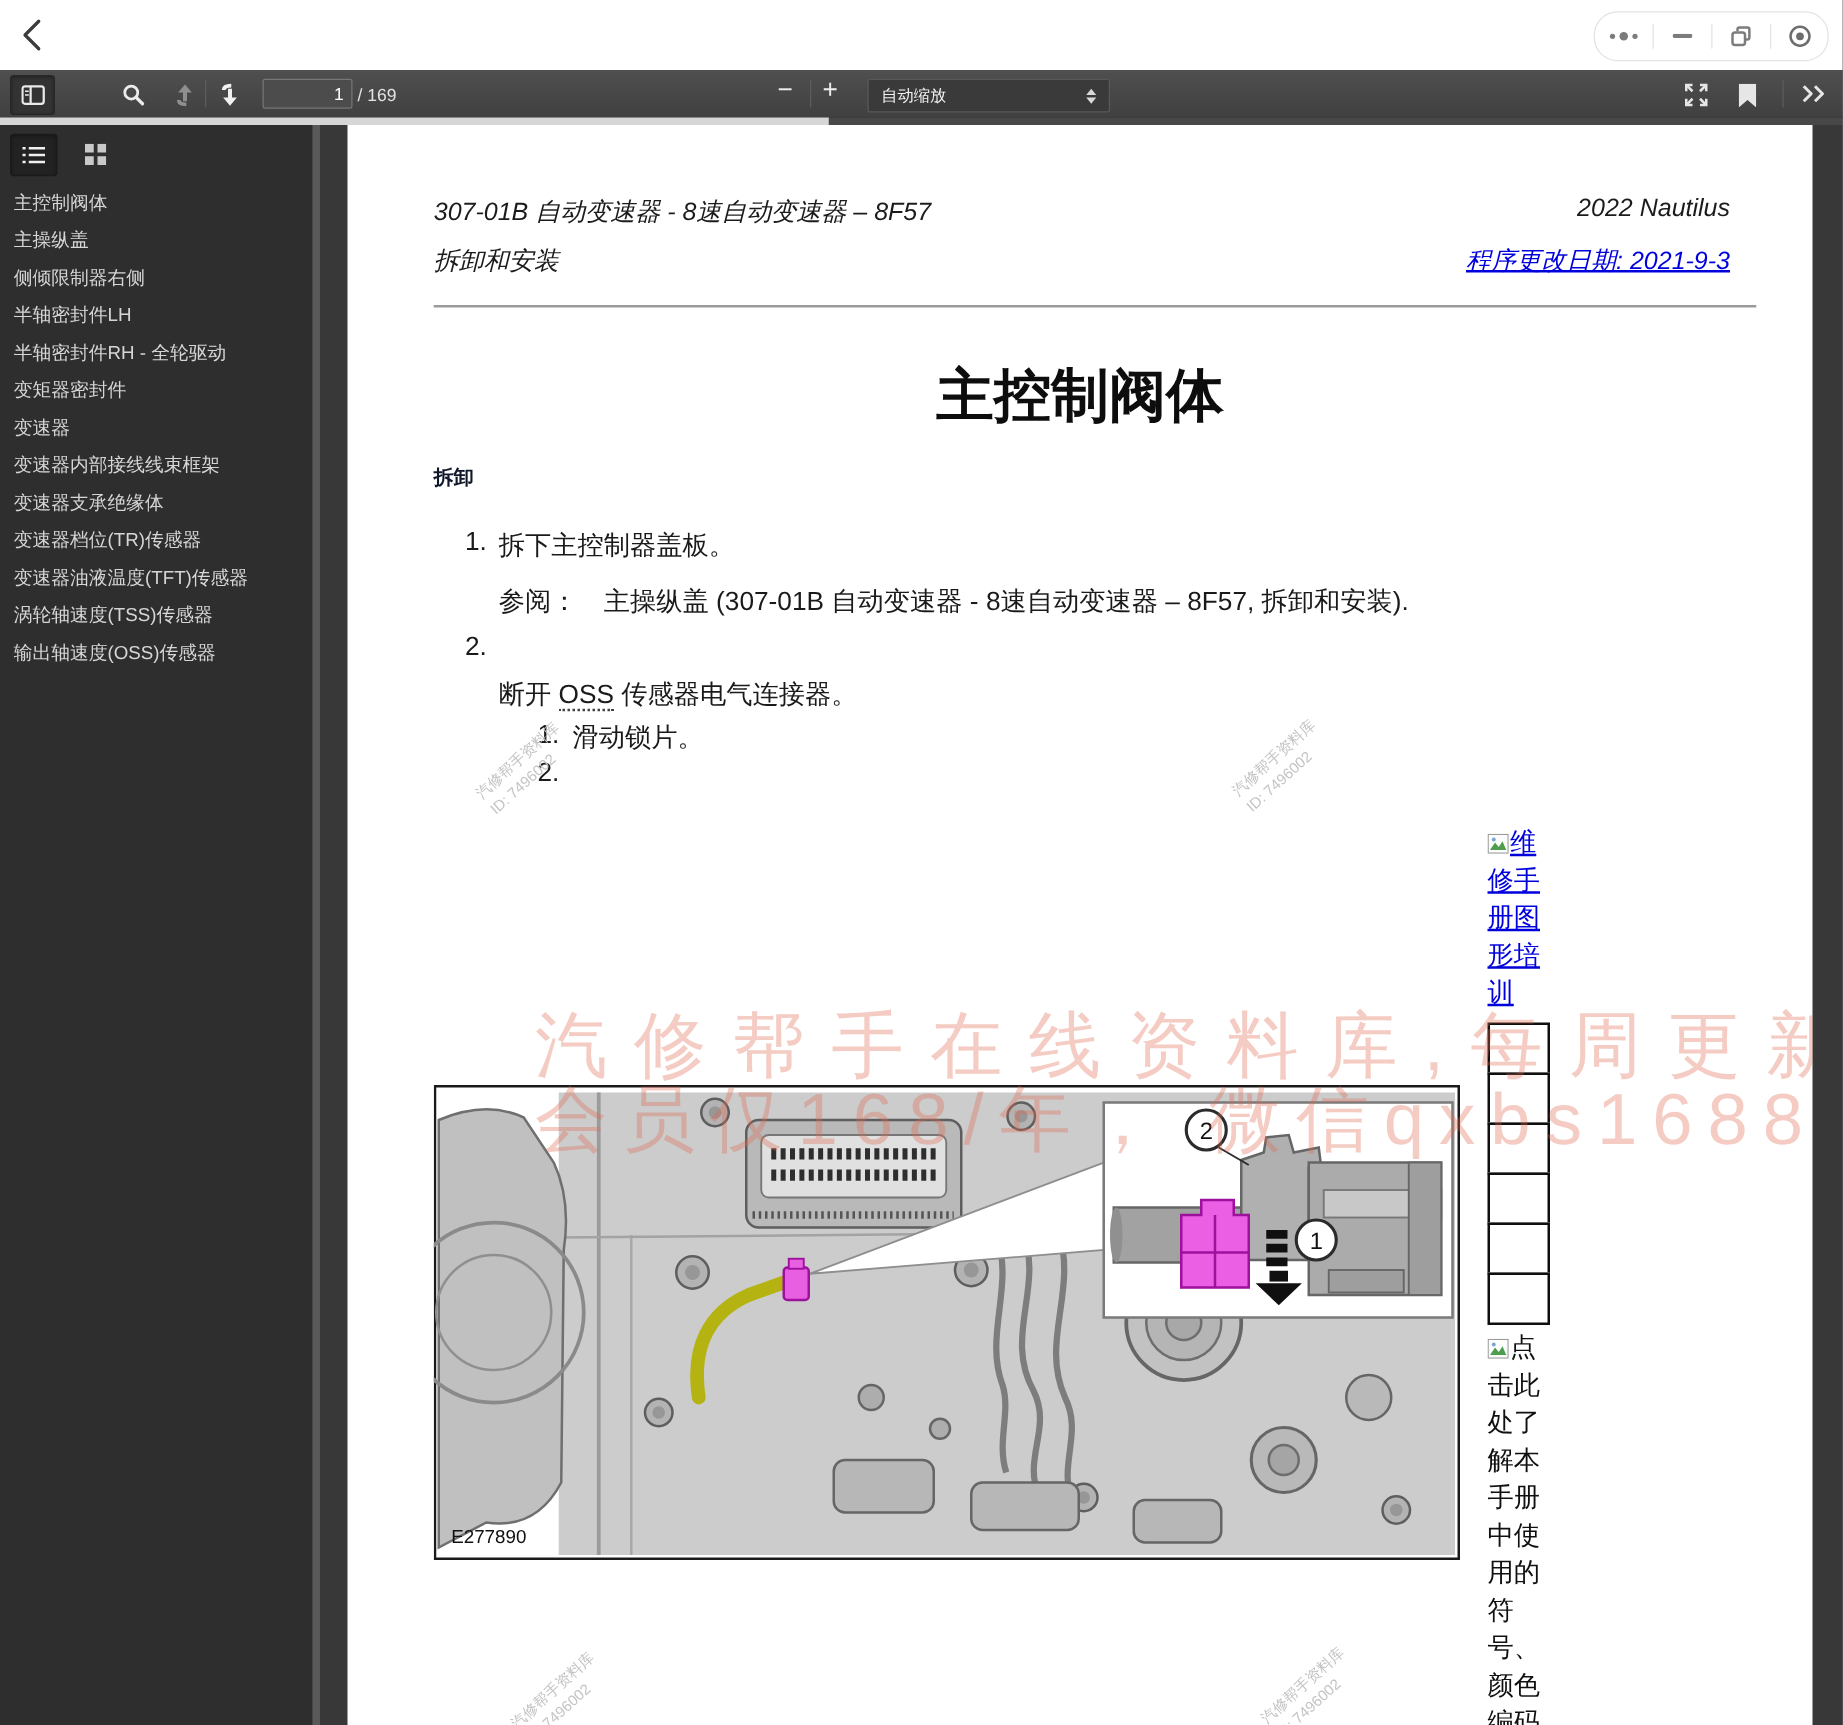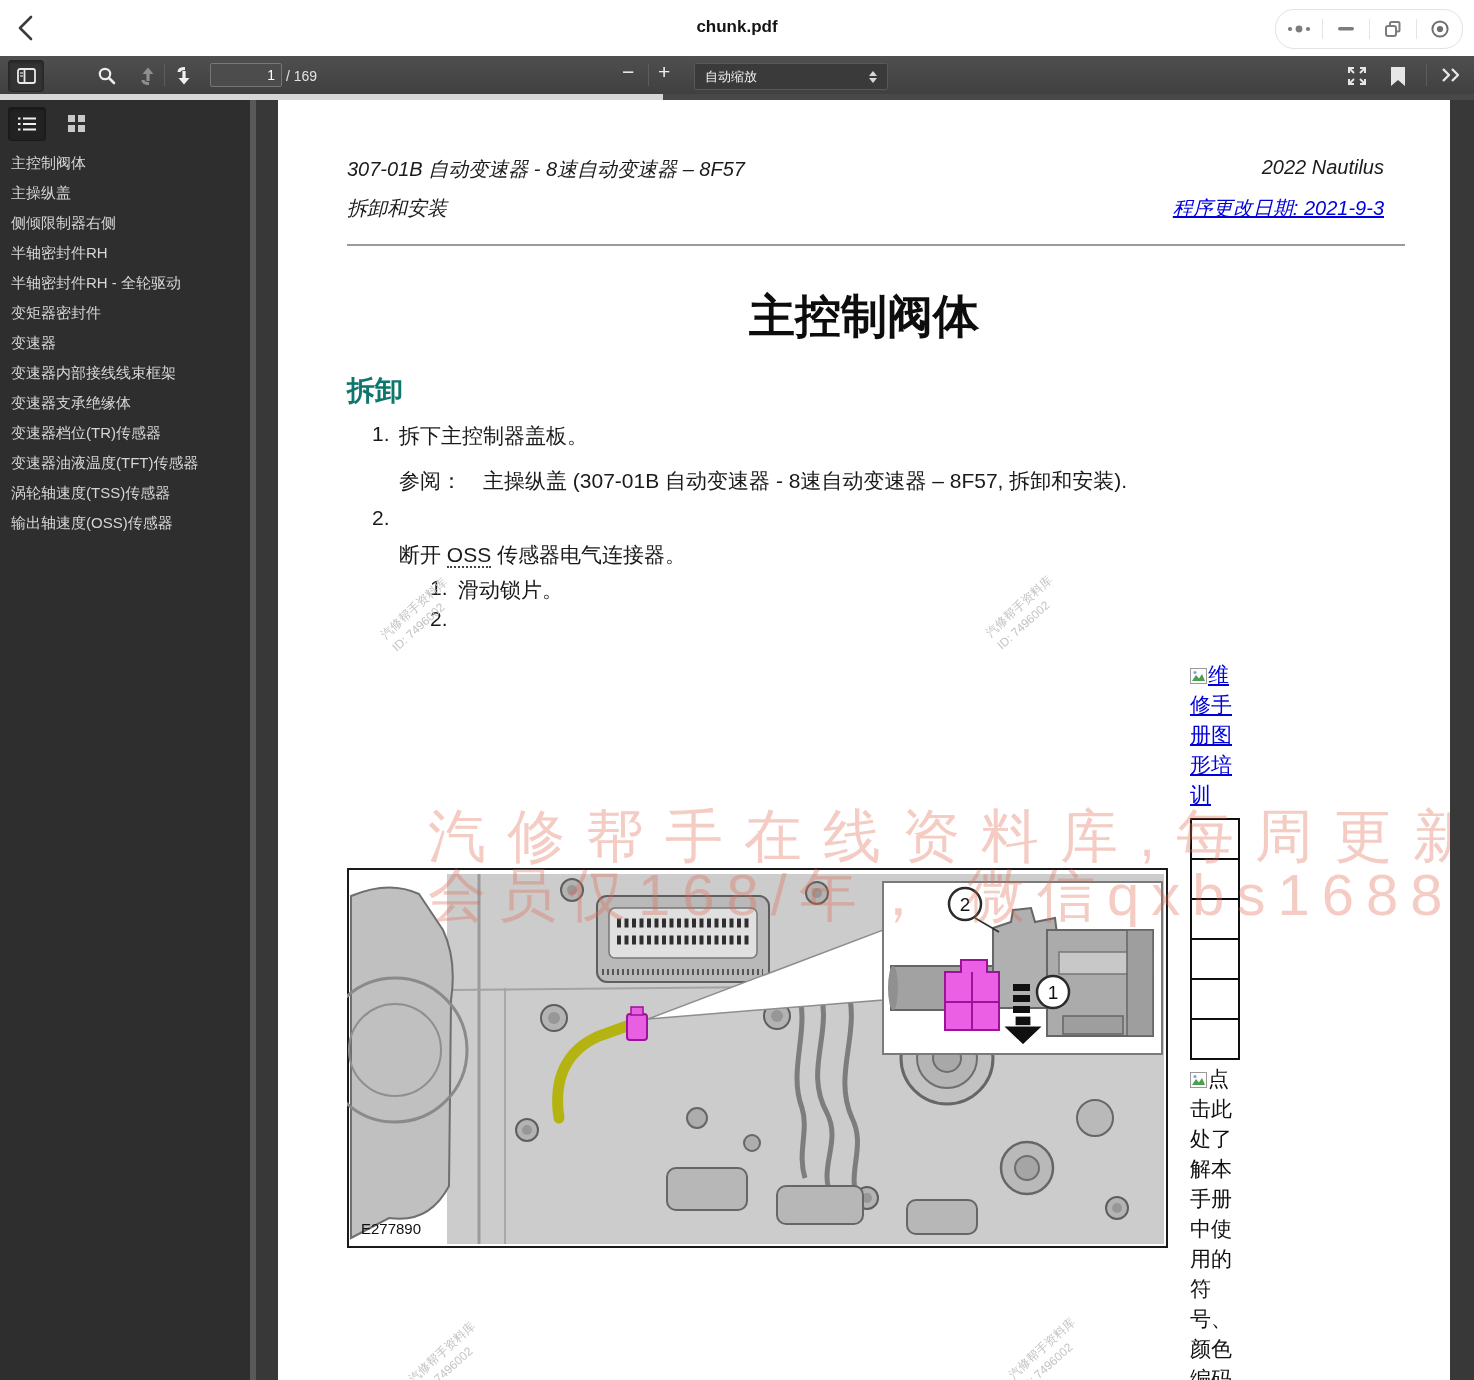--- a/index.html
+++ b/index.html
@@ -44,21 +44,21 @@
   .sb-item{height:30px;line-height:30px;padding-left:11px;color:#d6d6d6;font-size:15px;
     white-space:nowrap;overflow:hidden;cursor:pointer;}
   
   #viewerbg{position:absolute;left:256px;top:100px;width:1218px;height:1280px;background:#383838;}
   #page{position:absolute;left:278px;top:100px;width:1172px;height:1280px;background:#ffffff;overflow:hidden;text-decoration:underline;}
   .hdr{position:absolute;font-style:italic;font-size:20px;color:#1b1b1b;white-space:nowrap;}
   .hdr.link{color:#0000dd;text-decoration:underline;cursor:pointer;}
   #doc-hr{position:absolute;left:69px;top:144px;width:1058px;height:0;border-top:2px solid #9b9b9b;}
   #doc-title{position:absolute;left:0;top:186px;width:1172px;text-align:center;
     font-size:46px;font-weight:700;color:#0d0d0d;}
-  #sec-head{position:absolute;left:69px;top:272px;font-size:28px;font-weight:700;color:#0f766e;}
+  #sec-head{position:absolute;left:69px;top:272px;font-size:16px;font-weight:700;color:#0f172a;}
   .body-txt{position:absolute;font-size:21px;color:#1a1a1a;white-space:nowrap;}
   .oss{border-bottom:2px dotted #444;}
   
   #figure{position:absolute;left:69px;top:768px;width:821px;height:380px;}
   
   .vcol{position:absolute;font-size:21px;line-height:30px;white-space:pre-line;word-break:break-all;}
   #side-link{left:912px;top:560px;width:60px;color:#0000dd;text-decoration:underline;cursor:pointer;}
   #side-note{left:912px;top:964px;width:60px;color:#101010;}
   .bimg{display:inline-block;width:17px;height:16px;vertical-align:-2px;margin-right:1px;}
   #side-boxes{position:absolute;left:912px;top:718px;width:50px;}
@@ -74,21 +74,20 @@
 </style>
 </head>
 <body>
 
 <div id="topbar">
   <div id="back-btn">
     <svg width="24" height="32" viewBox="0 0 24 32">
       <path d="M17 5 L6 16 L17 27" fill="none" stroke="#3c3c3c" stroke-width="2.6" stroke-linecap="round" stroke-linejoin="round"></path>
     </svg>
   </div>
-  <div id="win-title">chunk.pdf</div>
   <div id="capsule">
     <div class="cap-slot">
       <svg width="26" height="10" viewBox="0 0 26 10">
         <circle cx="4" cy="5" r="2.1" fill="#7c7c7c"></circle>
           <circle cx="13" cy="5" r="3.4" fill="#7c7c7c"></circle>
           <circle cx="22" cy="5" r="2.1" fill="#7c7c7c"></circle>
       </svg>
     </div>
     <div class="cap-div"></div>
     <div class="cap-slot">
@@ -208,21 +207,21 @@
           <rect x="10" y="0" width="7" height="7"></rect>
         <rect x="0" y="10" width="7" height="7"></rect>
           <rect x="10" y="10" width="7" height="7"></rect>
       </g>
     </svg>
   </div>
   <div id="sb-items">
     <div class="sb-item">主控制阀体</div>
     <div class="sb-item">主操纵盖</div>
     <div class="sb-item">侧倾限制器右侧</div>
-    <div class="sb-item">半轴密封件RH</div>
+    <div class="sb-item">半轴密封件LH</div>
     <div class="sb-item">半轴密封件RH - 全轮驱动</div>
     <div class="sb-item">变矩器密封件</div>
     <div class="sb-item">变速器</div>
     <div class="sb-item">变速器内部接线线束框架</div>
     <div class="sb-item">变速器支承绝缘体</div>
     <div class="sb-item">变速器档位(TR)传感器</div>
     <div class="sb-item">变速器油液温度(TFT)传感器</div>
     <div class="sb-item">涡轮轴速度(TSS)传感器</div>
     <div class="sb-item">输出轴速度(OSS)传感器</div>
   </div>

